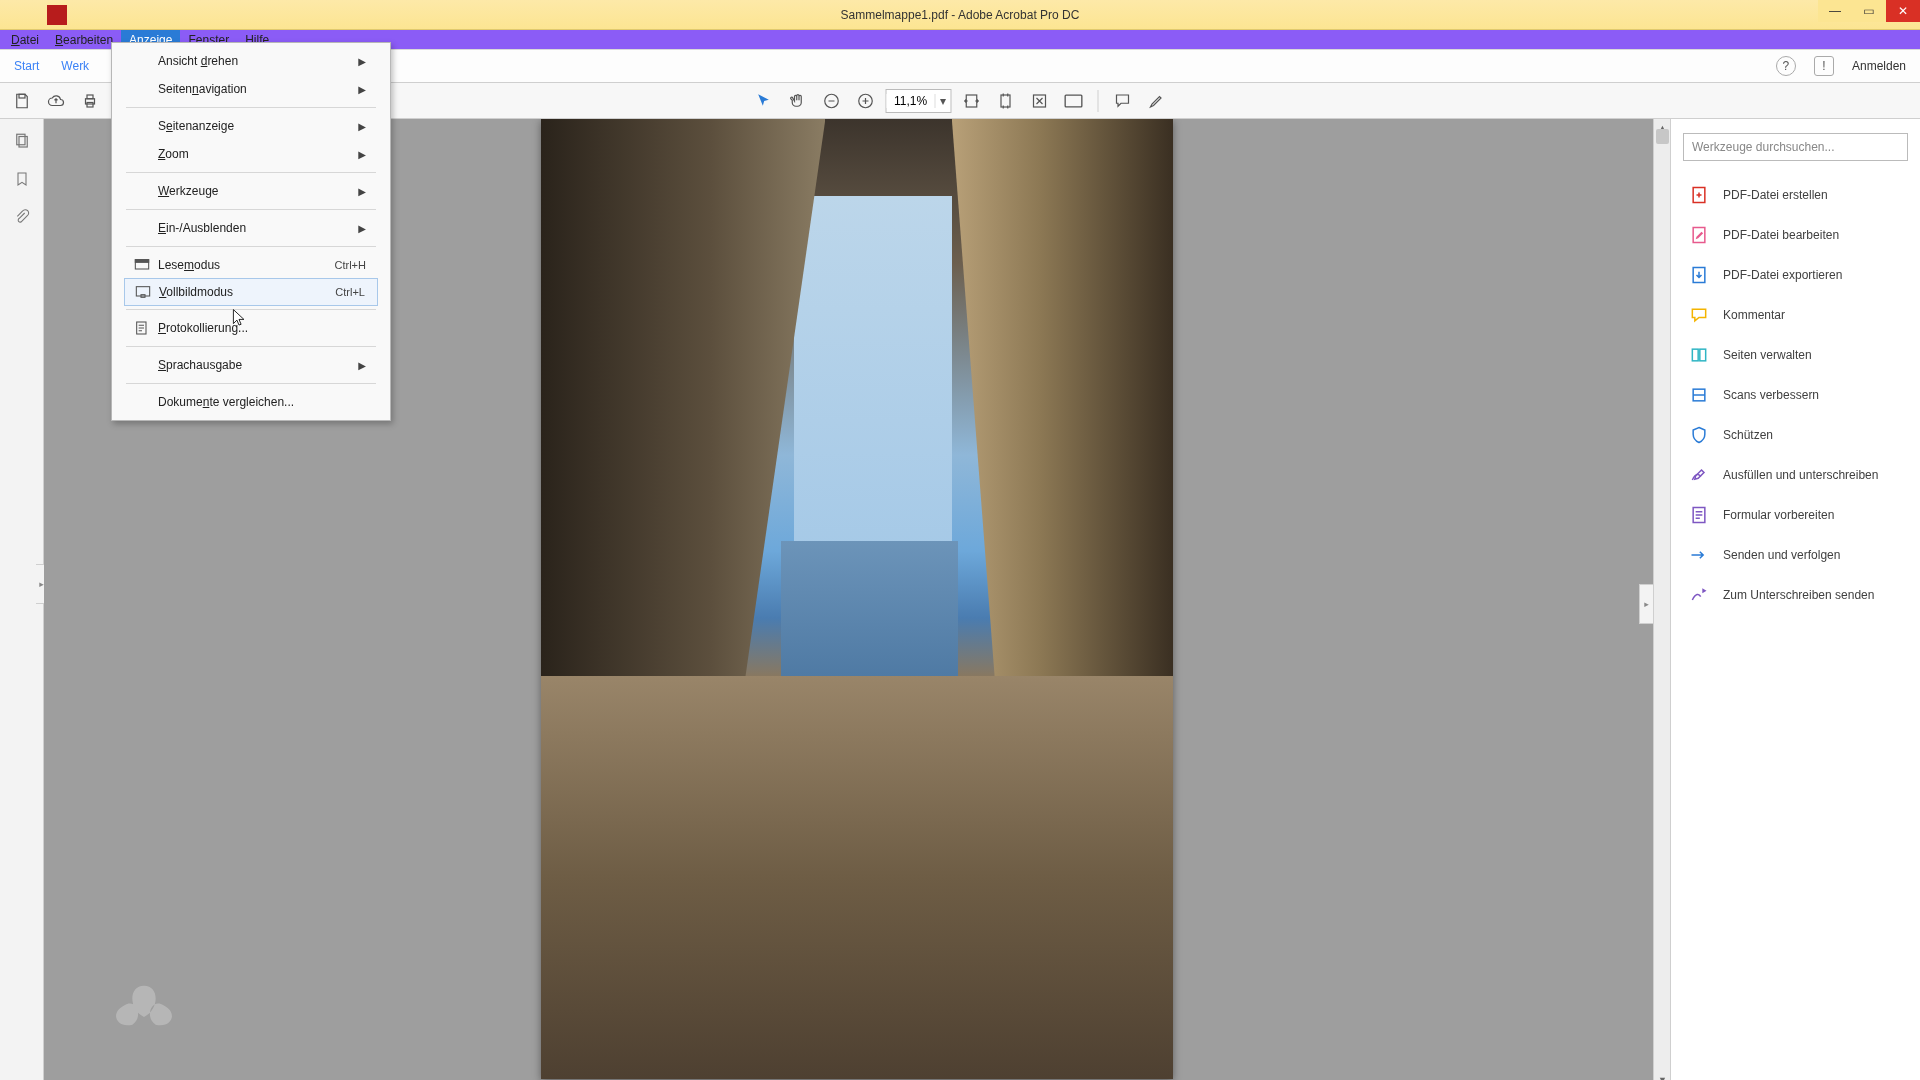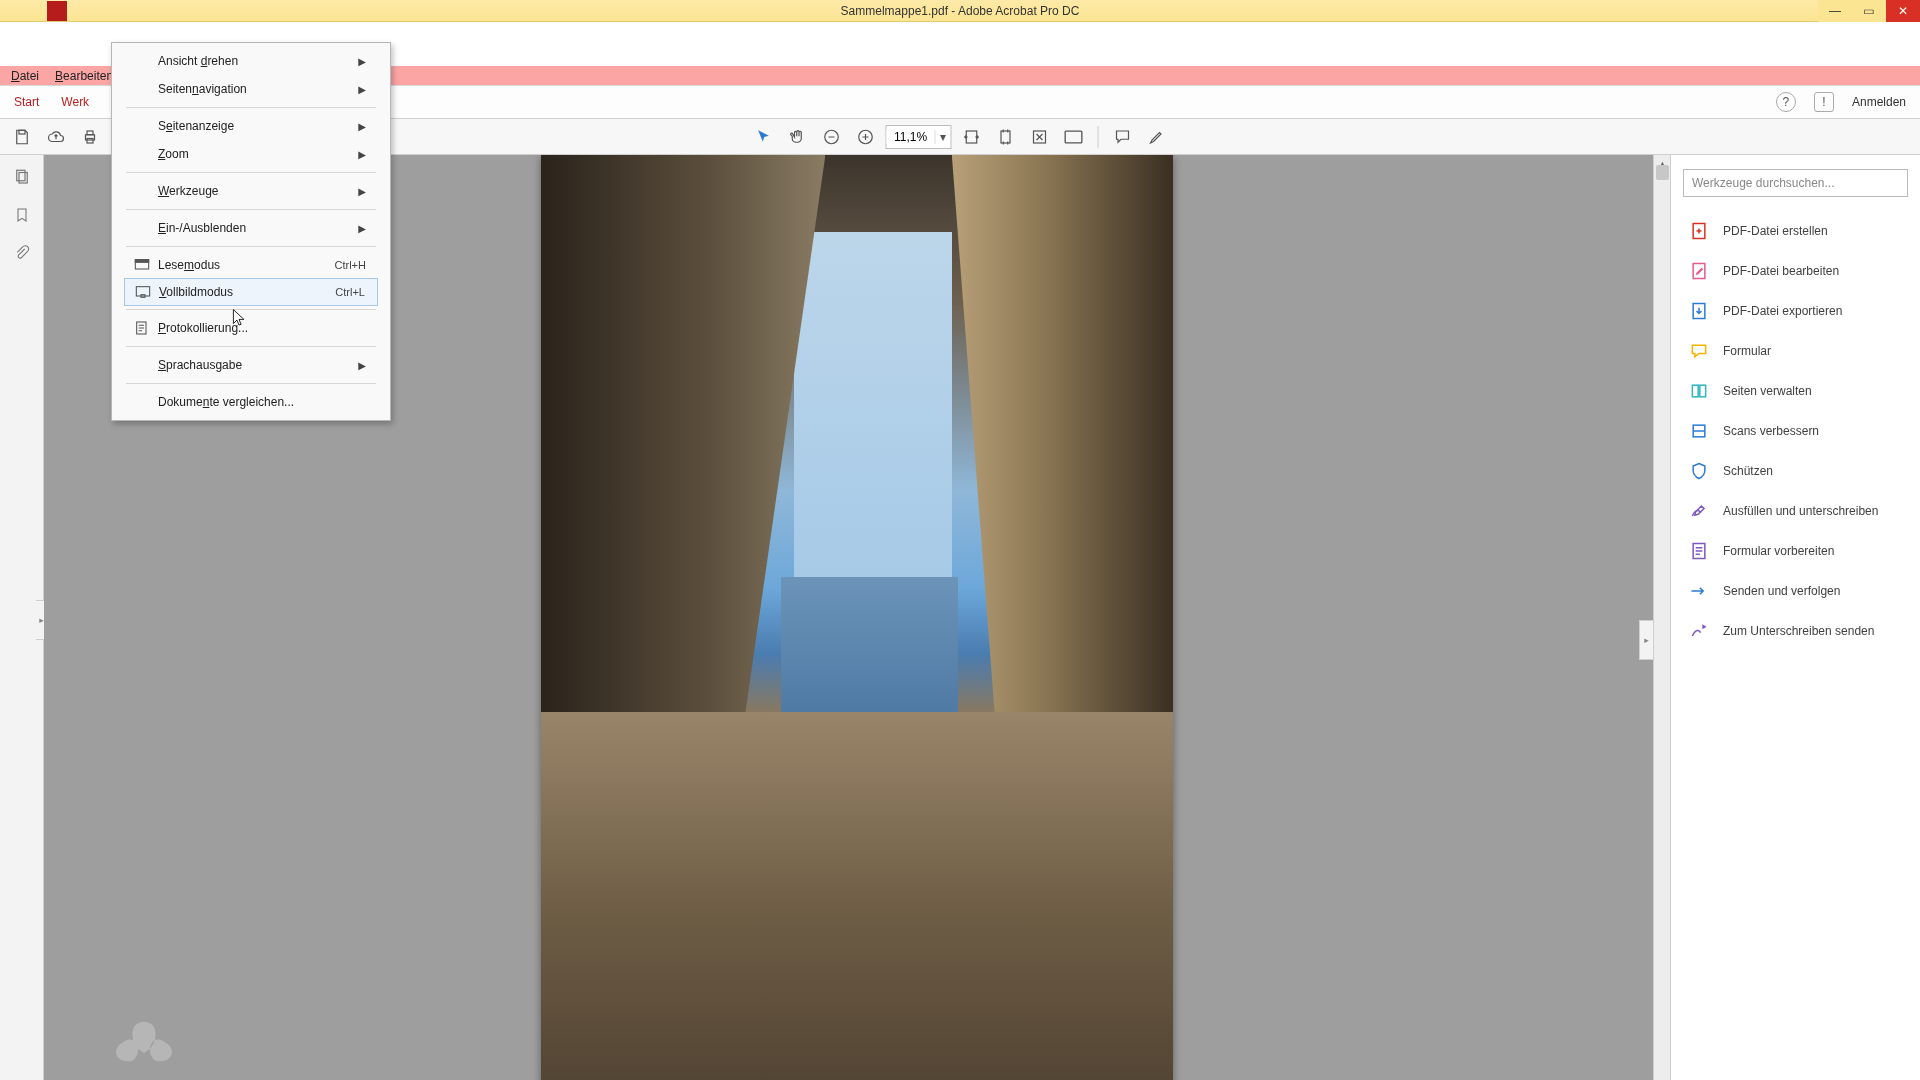--- a/index.html
+++ b/index.html
@@ -1,35 +1,35 @@
 <!DOCTYPE html>
 <html><head>
 <meta charset="utf-8">
 <style>
   * { box-sizing: border-box; margin: 0; padding: 0; font-family: "Segoe UI", sans-serif; font-size: 12px; }
   body { width: 1920px; height: 1080px; background: #fff; overflow: hidden; position: relative; }
 
   
-  .titlebar { height: 22px; background: linear-gradient(#fde9a8,#fce592); display: flex; align-items: center; position: relative; border-bottom: 1px solid #e0c96e; padding-left: 44px; }
+  .titlebar { height: 30px; background: linear-gradient(#fde9a8,#fce592); display: flex; align-items: center; position: relative; border-bottom: 1px solid #e0c96e; padding-left: 44px; }
   .titlebar .appicon { width: 20px; height: 20px; margin-left: 3px; background: #b71c1c; display:inline-block;}
   .titlebar .title { position: absolute; left: 50%; transform: translateX(-50%); color: #333; font-size: 12px; }
   .win-controls { position: absolute; right: 0; top: 0; display: flex; }
   .win-btn { width: 34px; height: 22px; display:flex; align-items:center; justify-content:center; color:#333;}
   .win-btn.close { background: #d93025; color: #fff; }
   .win-btn.min, .win-btn.max { background: #fce592; }
 
   
-  .menubar { height: 20px; background: #fca5a5; display: flex; align-items: stretch; border-bottom: 1px solid #d9d9d9; padding-left: 3px; margin-top: 44px;}
+  .menubar { height: 20px; background: #8b5cf6; display: flex; align-items: stretch; border-bottom: 1px solid #d9d9d9; padding-left: 3px;}
   .menubar-item { padding: 3px 8px; color: #222; cursor: default; }
   .menubar-item.active { background: #2a7bd6; color: #fff; }
   .menubar-item .ul{text-decoration: underline;}
 
   
   .secbar { height: 33px; background: #fdfdfd; display: flex; align-items: center; border-bottom: 1px solid #cfcfcf; padding: 0 14px; }
-  .secbar .left { display: flex; gap: 22px; font-size: 15px; color: #b91c1c; }
+  .secbar .left { display: flex; gap: 22px; font-size: 15px; color: #3b82f6; }
   .secbar .right { margin-left: auto; display: flex; align-items: center; gap: 18px; font-size: 15px; color: #333;}
   .secbar .iconbtn { width: 20px; height: 20px; border: 1px solid #aaa; border-radius: 50%; display:flex;align-items:center;justify-content:center;color:#555;font-size:12px;}
 
   
   .toolbar { height: 36px; background: #f7f7f7; border-bottom: 1px solid #cfcfcf; display: flex; align-items: center; padding: 0 8px; gap: 6px;}
   .toolbar .tbtn { width: 28px; height: 28px; display:flex;align-items:center;justify-content:center; color:#555; border-radius:2px;}
   .toolbar .sep { width:1px; height:22px; background:#d0d0d0; margin:0 4px;}
   .toolbar .zoombox { display:flex; align-items:center; border:1px solid #bbb; height:24px; background:#fff;}
   .toolbar .zoombox input { border:none; width:48px; text-align:center; font-size:12px; outline:none;}
   .toolbar .zoombox .dd{width:16px;text-align:center;color:#555;border-left:1px solid #ddd;}
@@ -277,21 +277,21 @@
             </svg>
           </span>
           <span>PDF-Datei exportieren</span>
         </div>
         <div class="tool-item">
           <span class="ti-icon">
             <svg width="20" height="20" viewBox="0 0 24 24">
               <path d="M4 5h16v10H12l-5 4v-4H4z" stroke="#f4b400" fill="none" stroke-width="1.8"></path>
             </svg>
           </span>
-          <span>Formular</span>
+          <span>Kommentar</span>
         </div>
         <div class="tool-item">
           <span class="ti-icon">
             <svg width="20" height="20" viewBox="0 0 24 24">
               <rect x="4" y="5" width="7" height="14" stroke="#2fb5c4" fill="none" stroke-width="1.8"></rect>
               <rect x="13" y="5" width="7" height="14" stroke="#2fb5c4" fill="none" stroke-width="1.8"></rect>
             </svg>
           </span>
           <span>Seiten verwalten</span>
         </div>

